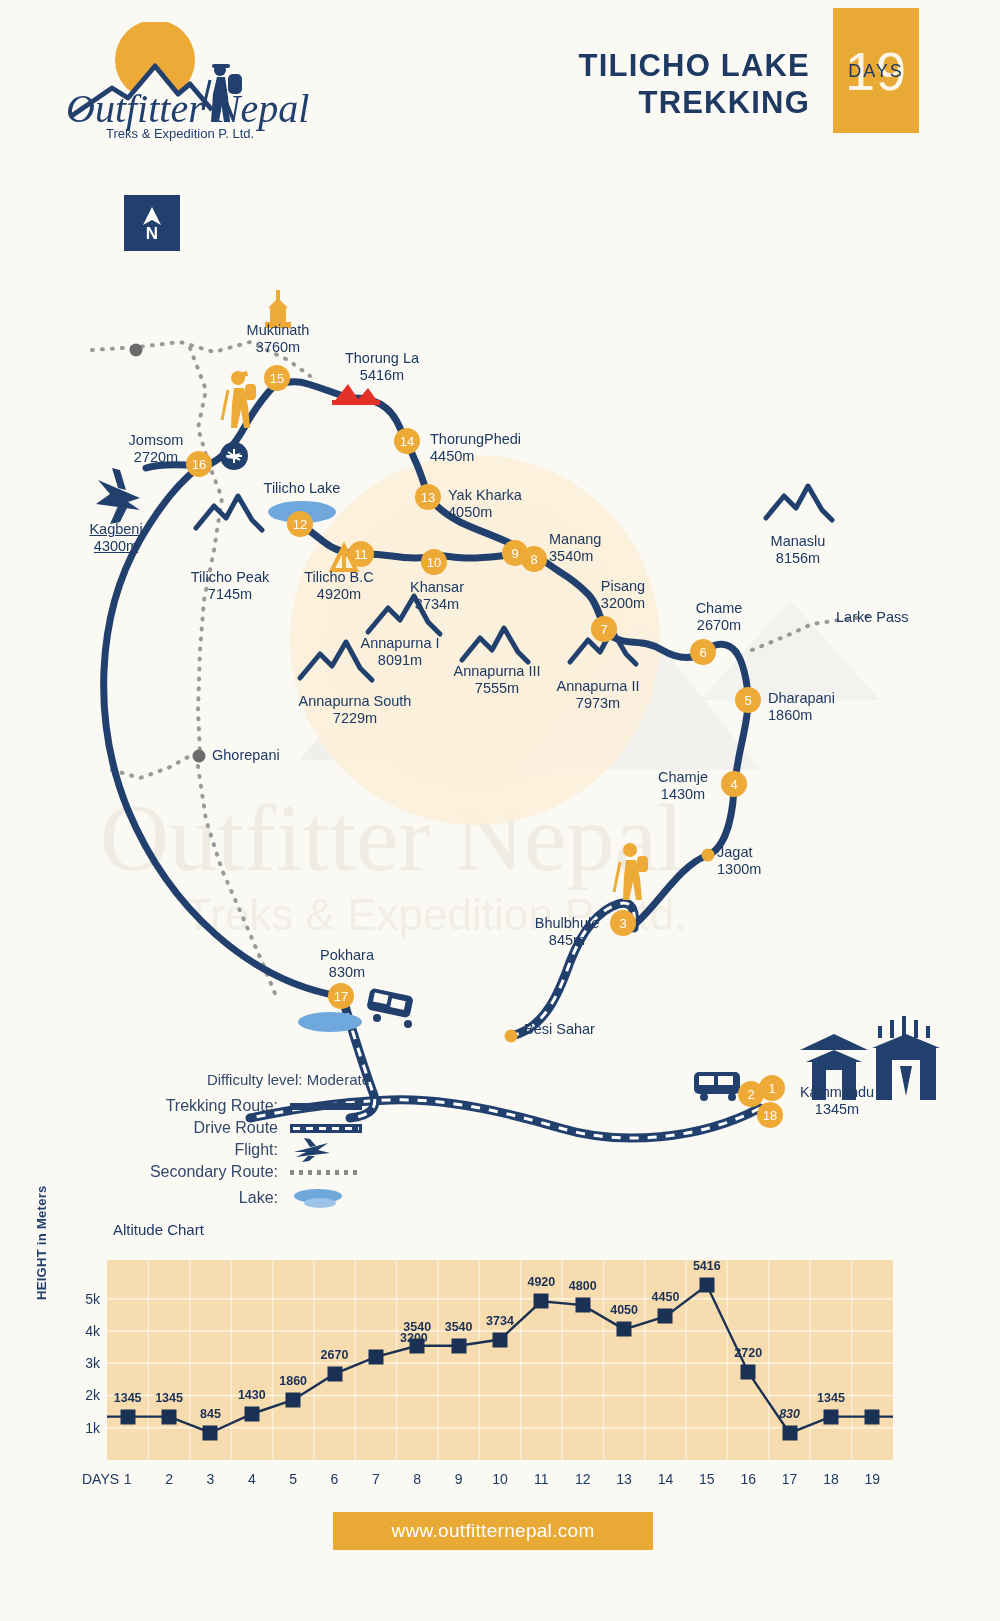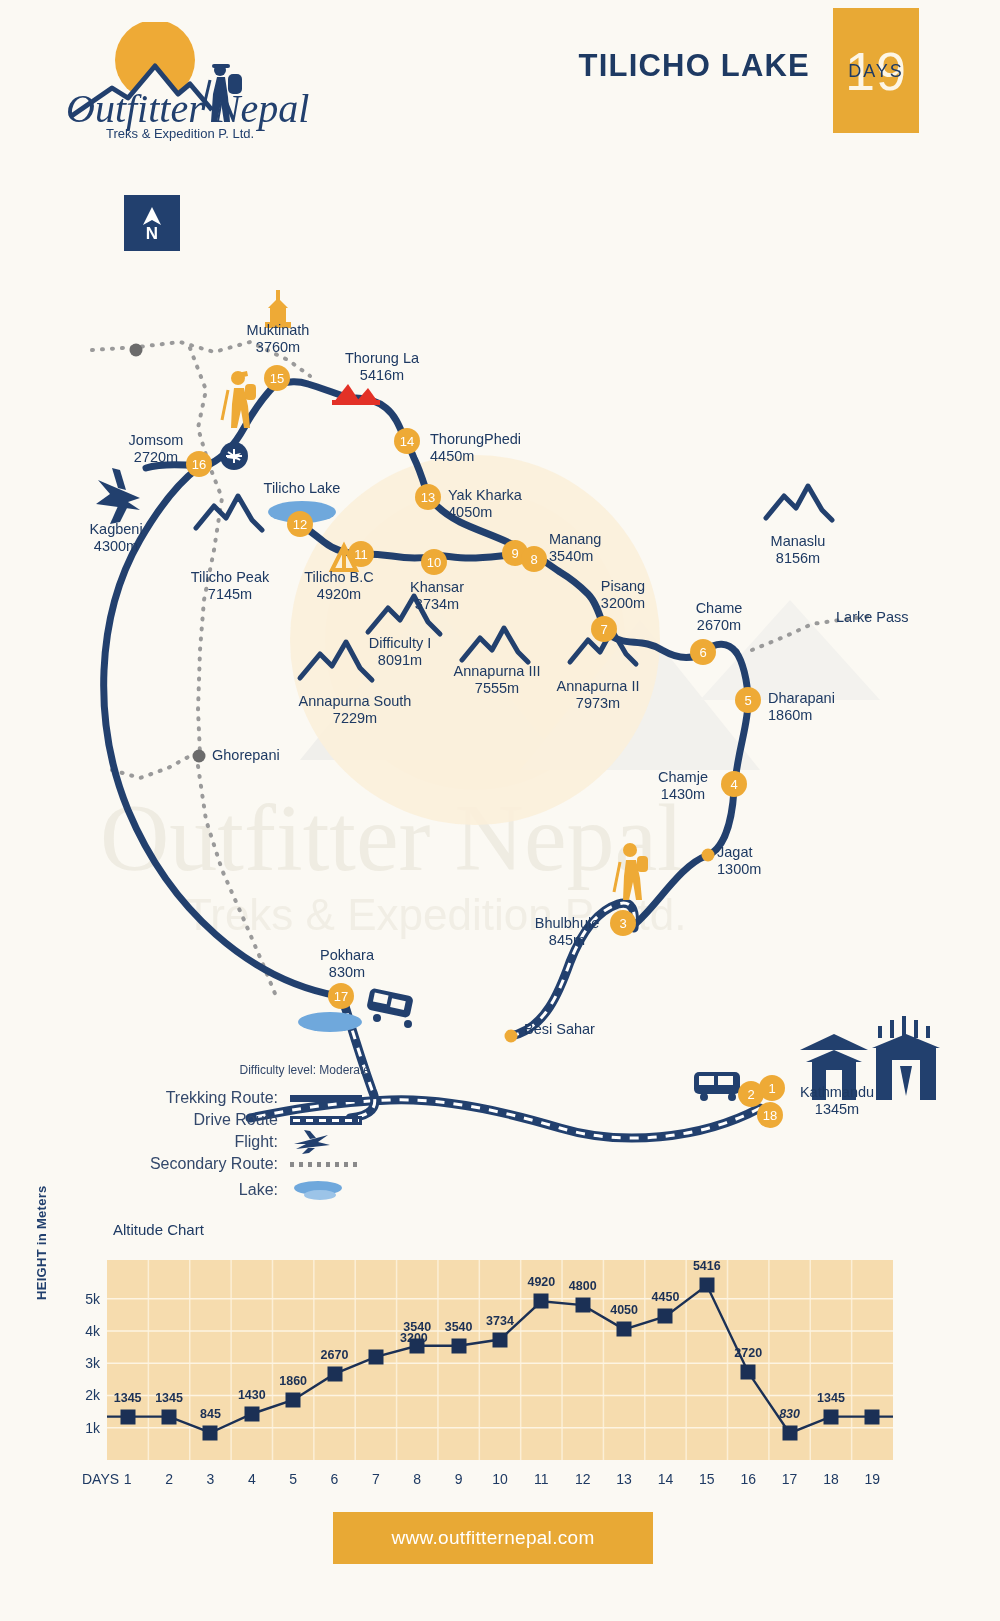--- a/index.html
+++ b/index.html
@@ -71,21 +71,21 @@
   .sym-solid{width:72px;height:7px;background:#24406e;}
   .sym-drive{width:72px;height:9px;background:#24406e;position:relative;}
   .sym-drive:after{
     content:"";position:absolute;left:3px;top:3px;right:3px;height:3px;
     background:repeating-linear-gradient(to right,#fff 0 7px,transparent 7px 13px);
   }
   .sym-dots{
     width:72px;height:5px;
     background:repeating-linear-gradient(to right,#8a8a8a 0 4px,transparent 4px 9px);
   }
-  .difficulty{font-size:12px;color:#33486b;text-align:right;height:24px;}
+  .difficulty{font-size:15px;color:#33486b;text-align:right;height:24px;margin-top:8px;}
 
   
   .chartwrap{position:absolute;left:0;top:1215px;width:1000px;height:320px;}
   .charttitle{position:absolute;left:113px;top:6px;font-size:15px;color:#1e3a63;}
   .ylabel{
     position:absolute;left:34px;top:1300px;
     transform:rotate(-90deg);transform-origin:left top;
     font-size:13px;color:#22406e;font-weight:bold;letter-spacing:.3px;
     white-space:nowrap;
   }
@@ -106,21 +106,21 @@
     position:absolute;width:15px;height:15px;background:#1b3055;
     transform:translate(-50%,-50%);
   }
   .vlab{
     position:absolute;font-size:12.5px;font-weight:bold;color:#1b3055;
     transform:translate(-50%,-100%);white-space:nowrap;
   }
 
   
   .footer{
-    position:absolute;left:333px;top:1512px;width:320px;height:52px;
+    position:absolute;left:333px;top:1512px;width:320px;height:38px;
     background:#e8a935;color:#fff;font-size:19px;
     display:flex;align-items:center;justify-content:center;letter-spacing:.3px;
   }
 
   
   .wm{position:absolute;left:0;top:0;width:1000px;height:1621px;pointer-events:none;}
 </style>
 </head>
 <body>
 
@@ -148,20 +148,21 @@
         <rect x="168" y="52" width="14" height="20" rx="5"></rect>
         <path d="M150 58 L143 88" stroke="#22406e" stroke-width="3" fill="none"></path>
       </g>
       <text x="6" y="100" font-family="Liberation Serif, serif" font-size="40" font-style="italic" fill="#22406e">Outfitter Nepal</text>
       <text x="46" y="116" font-family="Liberation Sans, sans-serif" font-size="13" fill="#22406e">Treks &amp; Expedition P. Ltd.</text>
     </svg>
   </div>
 
   <div class="title">
     <div>TILICHO LAKE</div>
+    <div>TREKKING</div>
   </div>
 
   <div class="daysbox">
     <div class="num">19</div>
     <div class="lbl">DAYS</div>
   </div>
 
   <div class="compass">
     <svg width="22" height="20" viewBox="0 0 22 20">
         <path d="M11 1 L20 19 L11 14 L2 19 Z" fill="#fff"></path>
@@ -322,21 +323,21 @@
     </svg>
 
     <div class="lbl c" style="left:278px;top:172px;">
       <b>Muktinath</b>
         <b>3760m</b>
     </div>
     <div class="lbl c" style="left:382px;top:200px;">
       <b>Thorung La</b>
         <b>5416m</b>
     </div>
-    <div class="lbl c" style="left:116px;top:371px;">
+    <div class="lbl c" style="left:116px;top:371px;text-decoration:underline;">
       <b>Kagbeni</b>
         <b>4300m</b>
     </div>
     <div class="lbl c" style="left:156px;top:282px;">
       <b>Jomsom</b>
         <b>2720m</b>
     </div>
     <div class="lbl" style="left:430px;top:281px;">
       <b>ThorungPhedi</b>
         <b>4450m</b>
@@ -377,21 +378,21 @@
         <b>2670m</b>
     </div>
     <div class="lbl" style="left:836px;top:459px;">
       <b>Larke Pass</b>
     </div>
     <div class="lbl" style="left:768px;top:540px;">
       <b>Dharapani</b>
         <b>1860m</b>
     </div>
     <div class="lbl c" style="left:400px;top:485px;">
-      <b>Difficulty I</b>
+      <b>Annapurna I</b>
         <b>8091m</b>
     </div>
     <div class="lbl c" style="left:497px;top:513px;">
       <b>Annapurna III</b>
         <b>7555m</b>
     </div>
     <div class="lbl c" style="left:598px;top:528px;">
       <b>Annapurna II</b>
         <b>7973m</b>
     </div>

